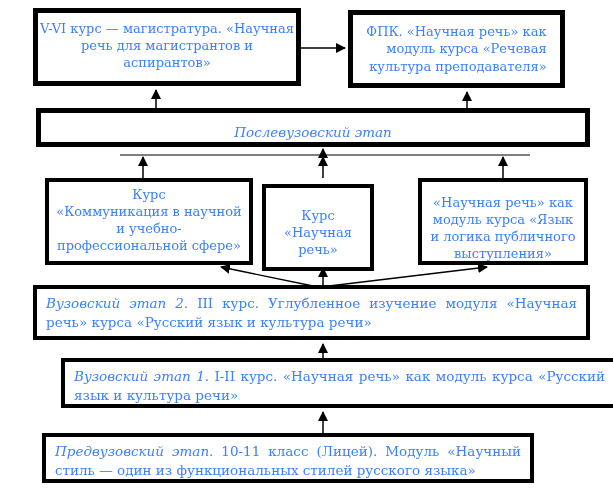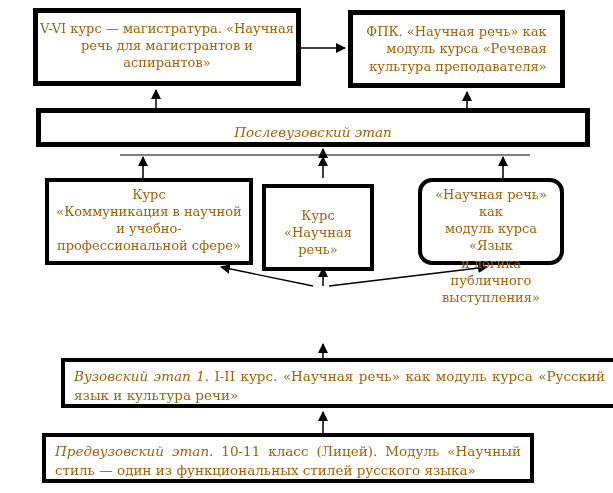--- a/index.html
+++ b/index.html
@@ -2,21 +2,21 @@
 <html><head>
 <meta charset="utf-8">
 <style>
   html, body { margin: 0; padding: 0; background: #ffffff; }
   .canvas {
     position: relative;
     width: 613px;
     height: 493px;
     background: #ffffff;
     font-family: "DejaVu Serif", "Liberation Serif", serif;
-    color: #a16207;
+    color: #3b82f6;
     overflow: hidden;
   }
   .connectors {
     position: absolute;
     left: 0; top: 0;
     width: 613px; height: 493px;
   }
   .box {
     position: absolute;
     background: #ffffff;
@@ -40,21 +40,21 @@
     display: flex; align-items: center; justify-content: center; text-align: right;
   }
   .bar-c {
     left: 36px; top: 108px; width: 554px; height: 39px;
     border-width: 5px;
     display: flex; align-items: flex-end; justify-content: center;
     font-style: italic; font-size: 13.5px;
   }
   .box-d { left: 45px;  top: 178px; width: 208px; height: 87px; padding-top: 4px; }
   .box-e { left: 262px; top: 184px; width: 112px; height: 87px; padding-top: 19px; }
-  .box-f { left: 418px; top: 178px; width: 146px; height: 87px; padding-top: 4px; border-radius: 14px; }
+  .box-f { left: 418px; top: 178px; width: 170px; height: 87px; padding-top: 12px; }
 
   .bar-g { left: 33px; top: 285px; width: 557px; height: 55px; }
   .bar-h { left: 33px; top: 358px; width: 557px; height: 50px; margin-left: 28px; }
   .bar-i { left: 42px; top: 433px; width: 492px; height: 50px; }
   .stage-bar {
     padding: 5px 9px;
     text-align: justify;
     font-size: 13.5px;
     line-height: 1.38;
   }
@@ -118,20 +118,23 @@
 речь»</span>
   </div>
 
   <div class="box box-f center-text">
     <span class="pre">«Научная речь» как
 модуль курса «Язык
 и логика публичного
 выступления»</span>
   </div>
 
+  <div class="box bar-g stage-bar">
+    <span class="ital">Вузовский этап 2.</span><span> III курс. Углубленное изучение модуля «Научная речь» курса «Русский язык и культура речи»</span>
+  </div>
 
   <div class="box bar-h stage-bar">
     <span class="ital">Вузовский этап 1.</span><span> I-II курс. «Научная речь» как модуль курса «Русский язык и культура речи»</span>
   </div>
 
   <div class="box bar-i stage-bar">
     <span class="ital">Предвузовский этап.</span><span> 10-11 класс (Лицей). Модуль «Научный стиль — один из функциональных стилей русского языка»</span>
   </div>
 
 </div>

